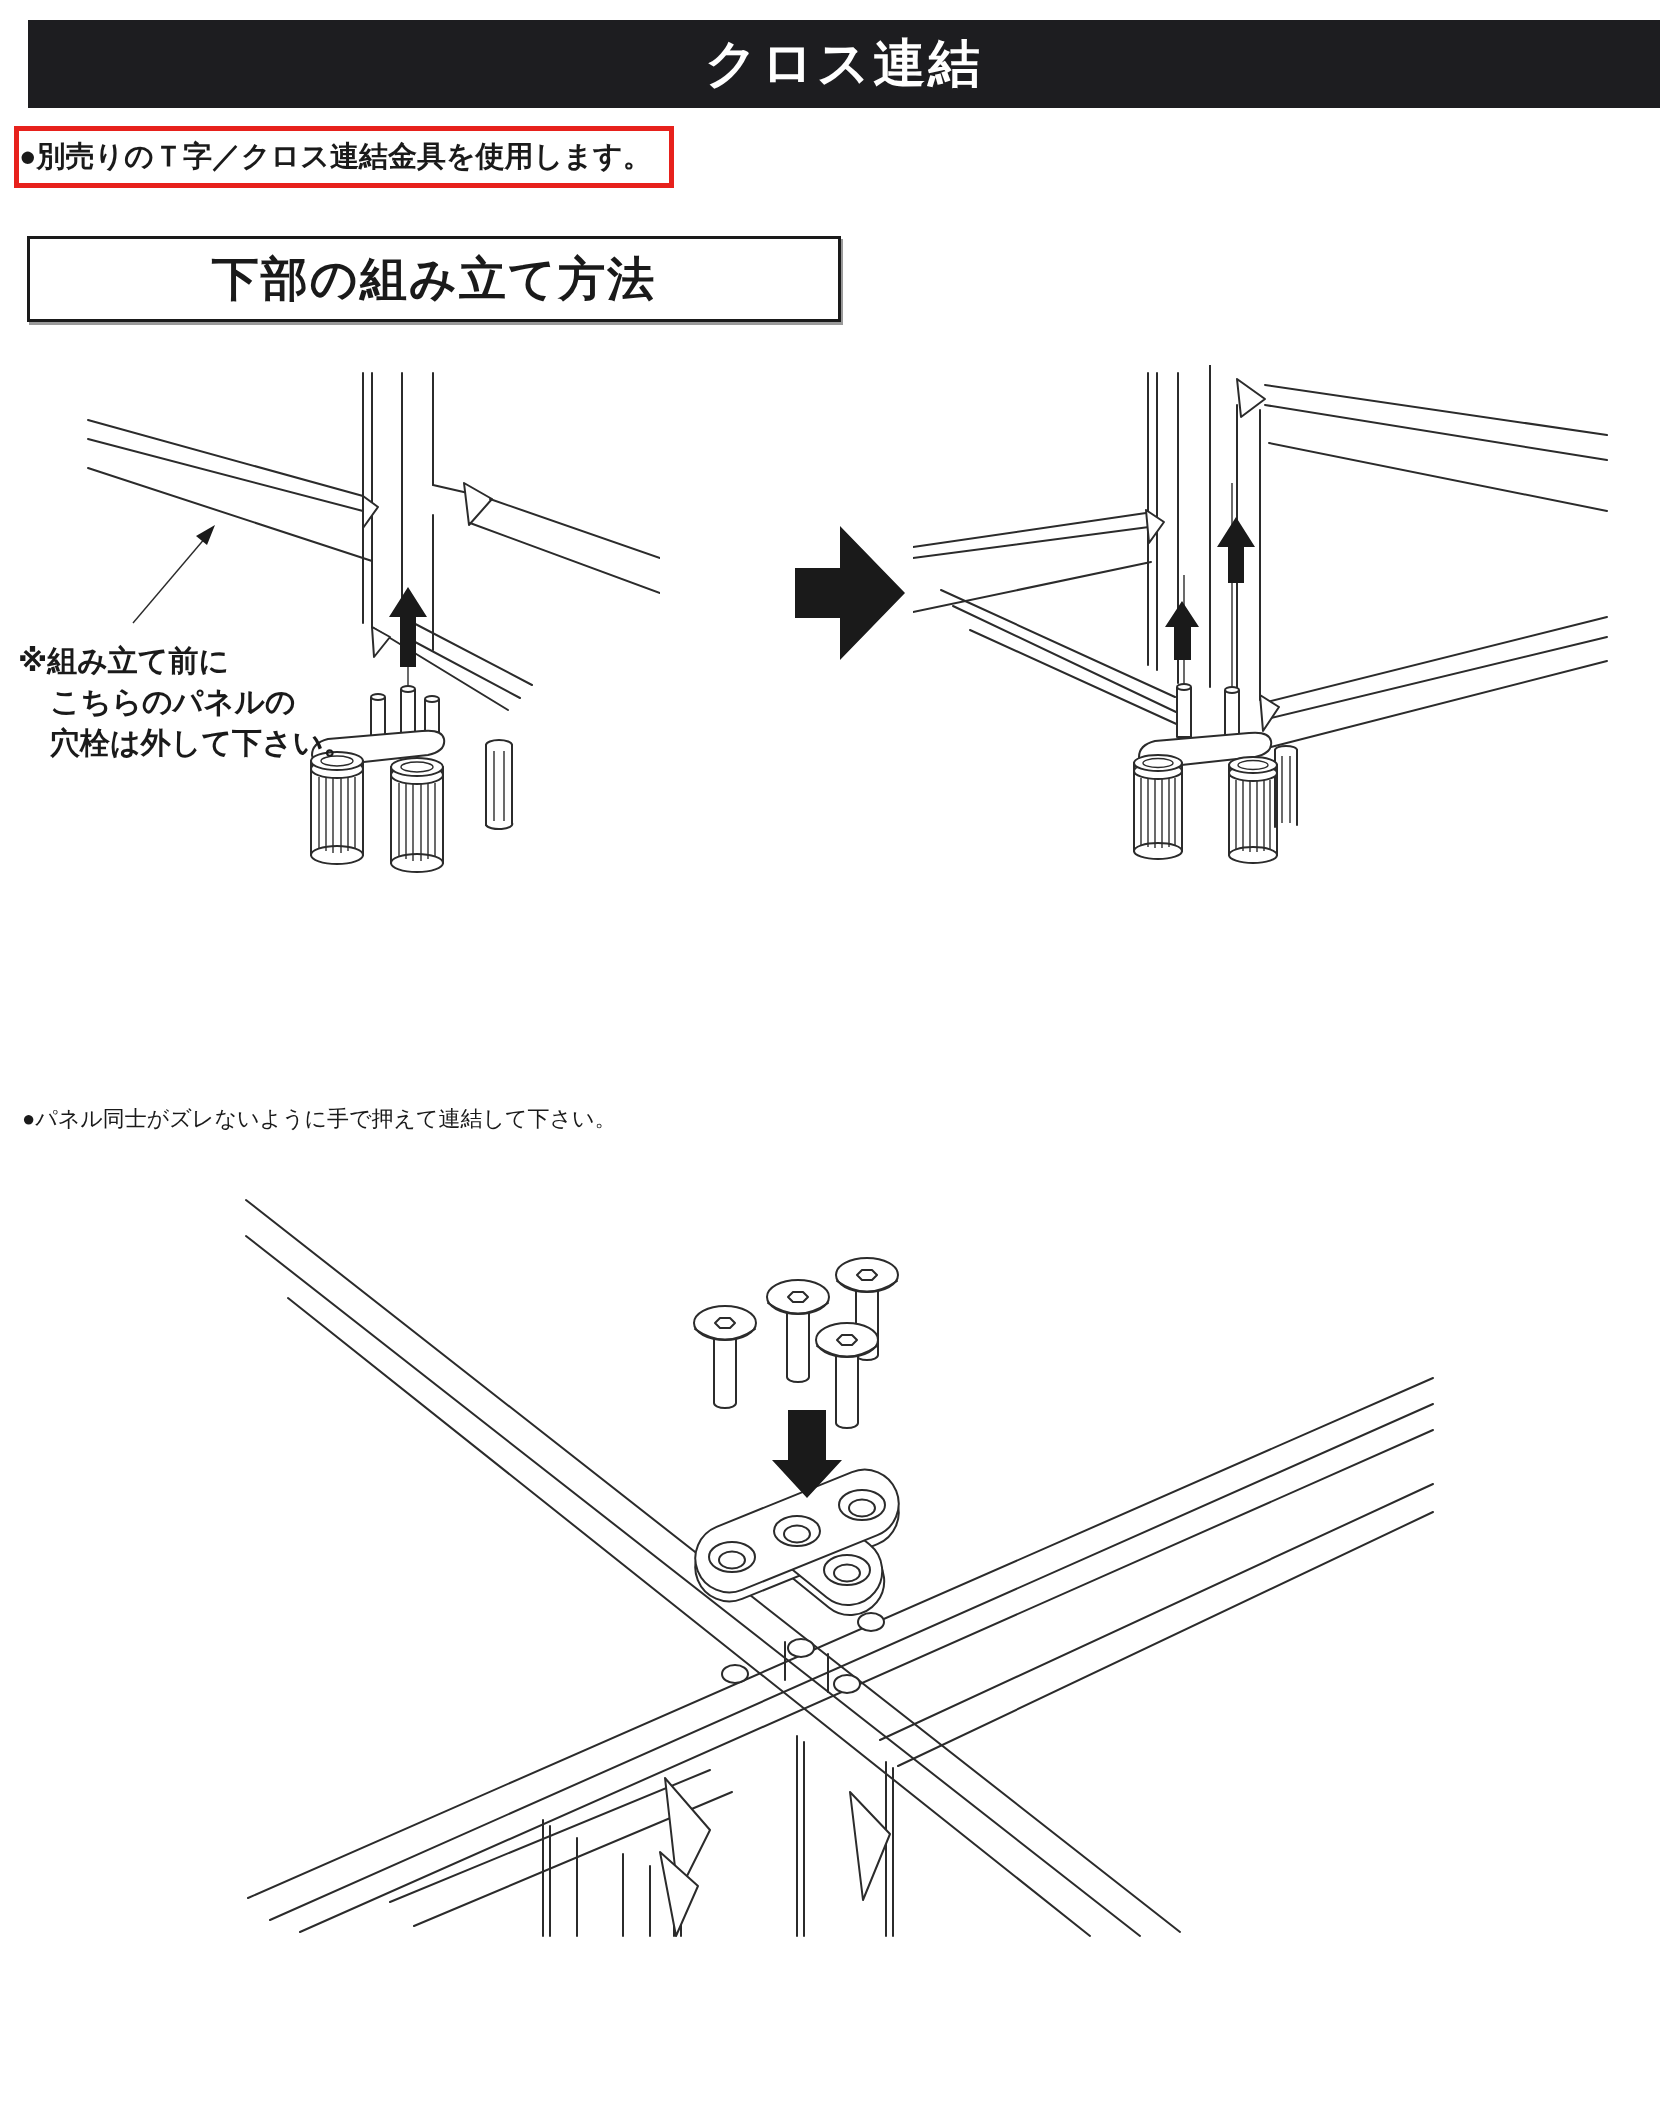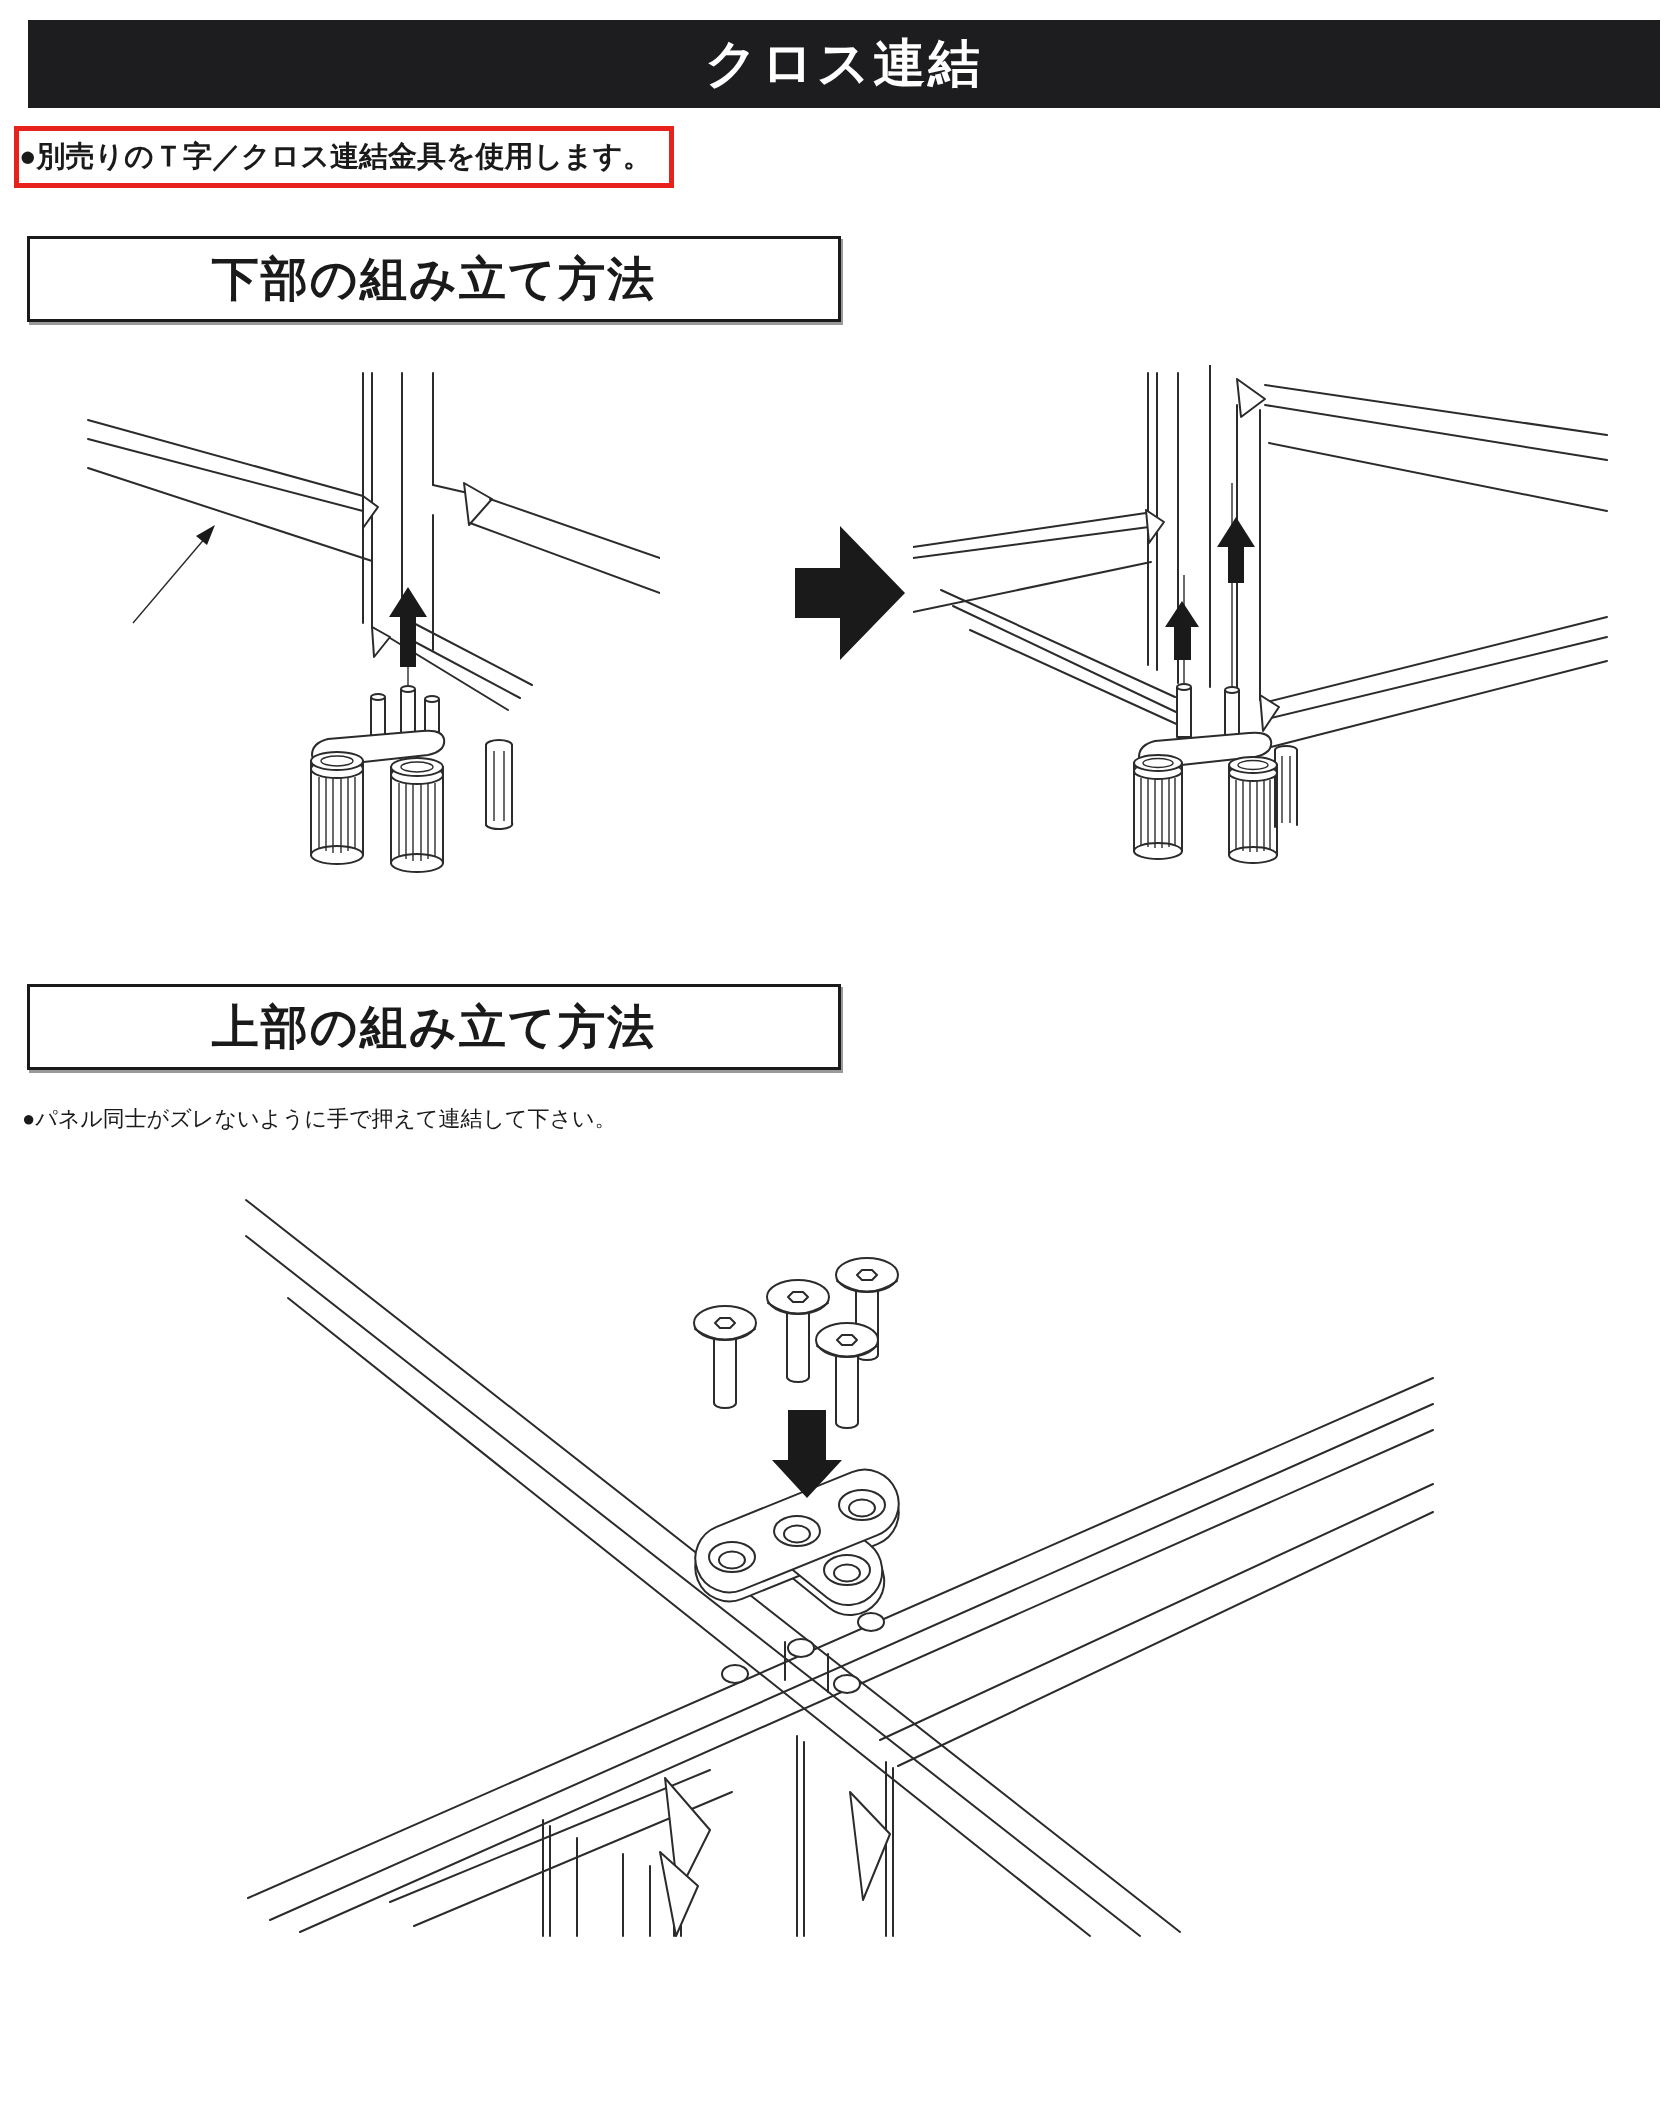--- a/index.html
+++ b/index.html
@@ -161,20 +161,25 @@
       <line class="lnthin" x1="368" y1="418" x2="368" y2="494"></line>
       <line class="lnthin" x1="375" y1="418" x2="375" y2="492"></line>
     </g>
 
     <g>
       <line class="lnthin" x1="73" y1="258" x2="146" y2="172"></line>
       <polygon class="blk" points="155,160 147,180 136,171"></polygon>
     </g>
   </svg>
 
+  <div class="abs annotation">
+    <span>※組み立て前に</span>
+    <span class="ind">こちらのパネルの</span>
+    <span class="ind">穴栓は外して下さい。</span>
+  </div>
 
   <svg class="abs" style="left:795px;top:523px;" width="112" height="140" viewBox="0 0 112 140">
     <polygon class="blk" points="0,45 45,45 45,3 110,70 45,137 45,95 0,95"></polygon>
   </svg>
 
   <svg class="abs" style="left:913px;top:365px;" width="720" height="540" viewBox="0 0 720 540">
 
     <g>
       <line class="ln" x1="235" y1="8" x2="235" y2="300"></line>
       <line class="ln" x1="244" y1="8" x2="244" y2="305"></line>
@@ -258,23 +263,20 @@
       <ellipse class="lnthin" cx="340" cy="400" rx="15" ry="4.5" fill="none"></ellipse>
       <line class="lnthin" x1="323" y1="415" x2="323" y2="484"></line>
       <line class="lnthin" x1="330" y1="415" x2="330" y2="486"></line>
       <line class="lnthin" x1="337" y1="415" x2="337" y2="487"></line>
       <line class="lnthin" x1="344" y1="415" x2="344" y2="487"></line>
       <line class="lnthin" x1="351" y1="415" x2="351" y2="486"></line>
       <line class="lnthin" x1="357" y1="415" x2="357" y2="484"></line>
     </g>
   </svg>
 
-  <div id="upper-heading" class="abs heading-box">
-    <span class="heading">上部の組み立て方法</span>
-  </div>
 
   <div class="abs body-note">●パネル同士がズレないように手で押えて連結して下さい。</div>
 
   <svg class="abs" style="left:240px;top:1180px;" width="1200" height="760" viewBox="0 0 1200 760">
 
     <g>
       <line class="ln" x1="6" y1="20" x2="940" y2="752"></line>
       <line class="ln" x1="6" y1="56" x2="900" y2="756"></line>
       <line class="ln" x1="48" y1="118" x2="850" y2="756"></line>
     </g>

